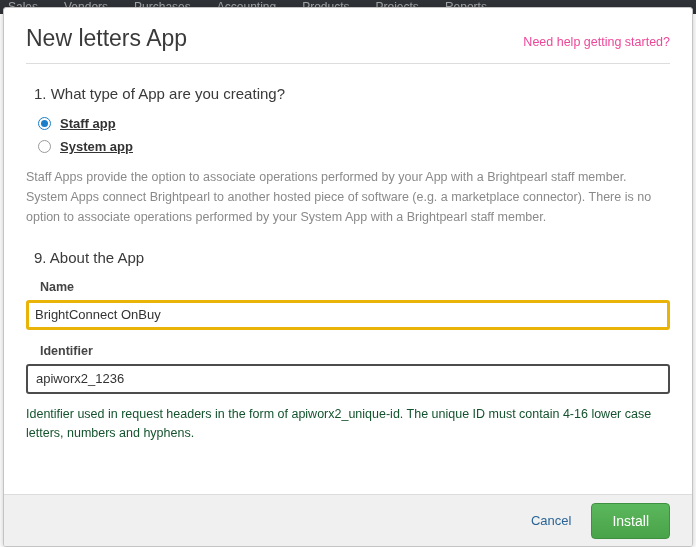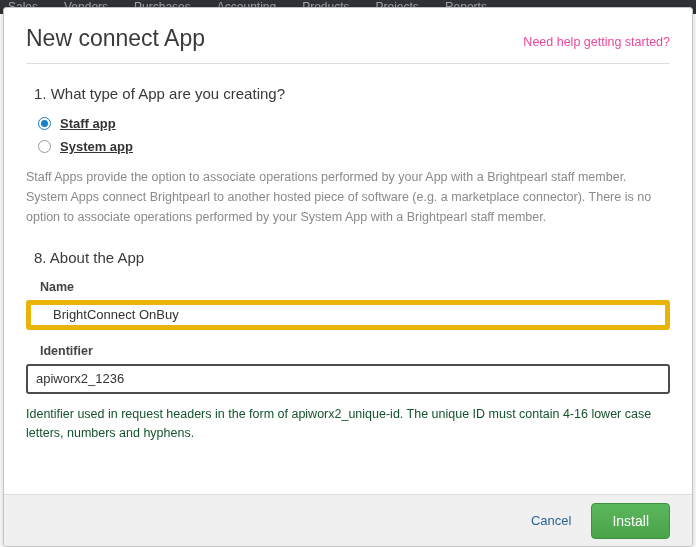--- a/index.html
+++ b/index.html
@@ -163,23 +163,23 @@
     font-size: 12.5px;
     font-weight: bold;
     color: #444444;
     margin-bottom: 6px;
     padding-left: 14px;
   }
   .text-input {
     width: 100%;
     height: 30px;
     box-sizing: border-box;
-    border: 5px solid #eab308;
+    border: 3px solid #eab308;
     border-radius: 3px;
-    padding: 4px 22px;
+    padding: 4px 6px;
     font-family: "Liberation Sans", sans-serif;
     font-size: 13px;
     color: #333333;
     background: #ffffff;
     outline: none;
   }
   .text-input.focused {
     border: 2px solid #4c4c4c;
     padding: 3px 8px;
   }
@@ -242,40 +242,40 @@
     <span class="nav-item">Projects</span>
     <span class="nav-item">Reports</span>
   </div>
   <div id="page-dim"></div>
 </div>
 
 <div id="modal">
   <div class="modal-body">
 
     <div class="modal-header">
-      <h1 class="modal-title">New connect App</h1>
+      <h1 class="modal-title">New letters App</h1>
       <a class="help-link">Need help getting started?</a>
     </div>
 
     <h2 class="section-title">1. What type of App are you creating?</h2>
 
     <div class="radio-group">
       <div class="radio-row">
         <span class="radio checked"></span>
         <span class="radio-label">Staff app</span>
       </div>
       <div class="radio-row">
         <span class="radio"></span>
         <span class="radio-label">System app</span>
       </div>
     </div>
 
     <p class="help-text">Staff Apps provide the option to associate operations performed by your App with a Brightpearl staff member. System Apps connect Brightpearl to another hosted piece of software (e.g. a marketplace connector). There is no option to associate operations performed by your System App with a Brightpearl staff member.</p>
 
-    <h2 class="section-title">8. About the App</h2>
+    <h2 class="section-title">9. About the App</h2>
 
     <div class="field">
       <label class="field-label">Name</label>
       <input class="text-input" type="text" value="BrightConnect OnBuy" style="">
     </div>
 
     <div class="field">
       <label class="field-label">Identifier</label>
       <input class="text-input focused" type="text" value="apiworx2_1236" style="">
     </div>

